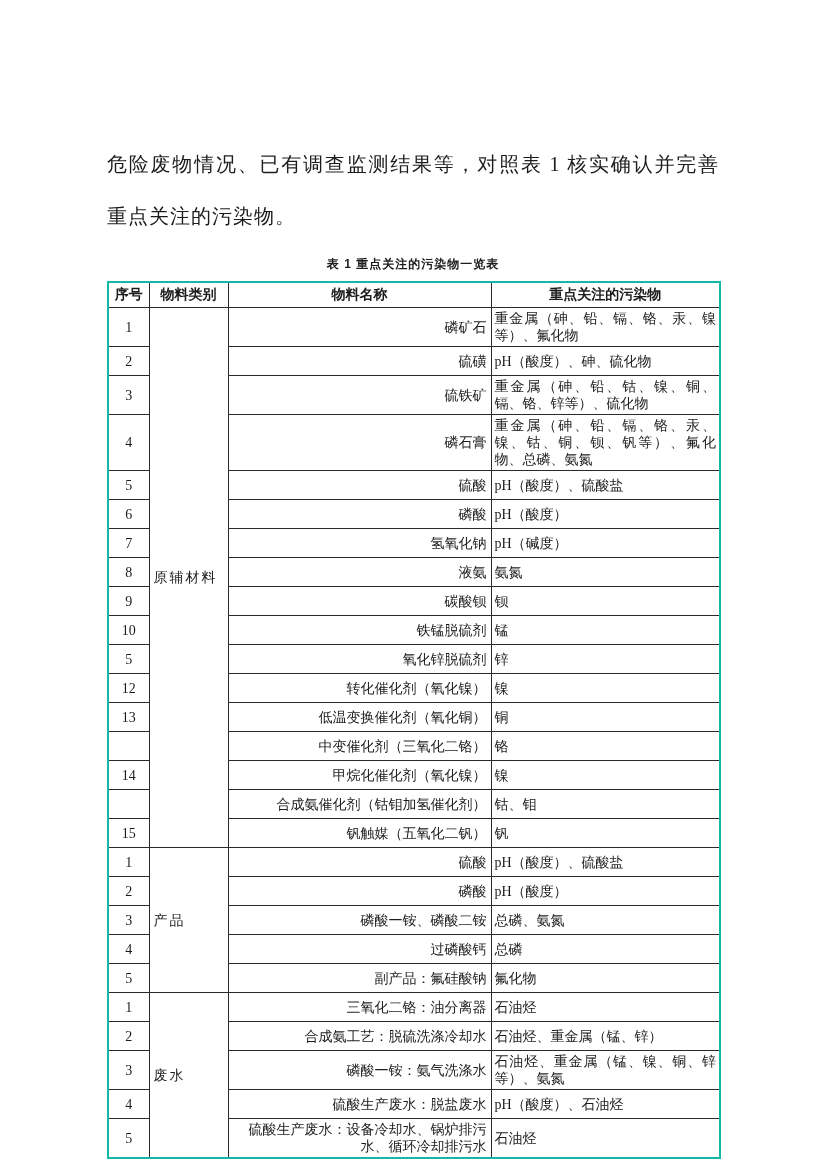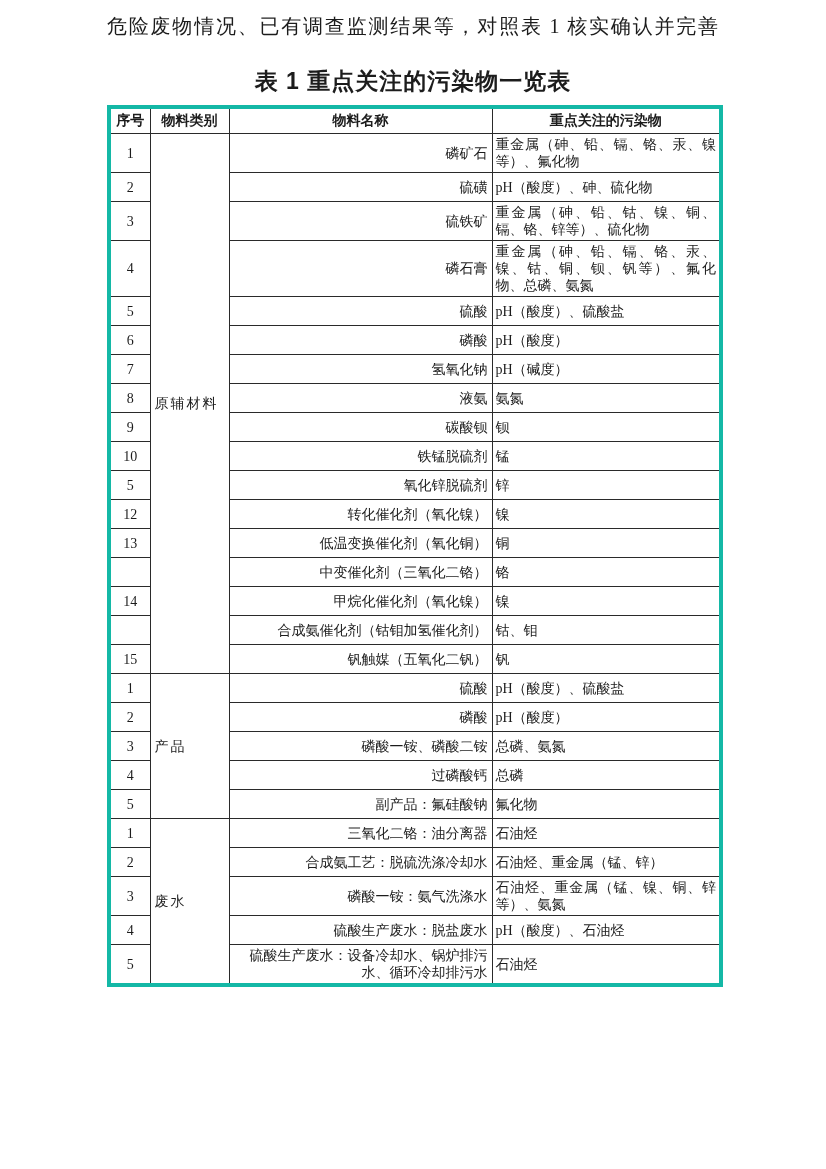--- a/index.html
+++ b/index.html
@@ -6,40 +6,40 @@
   .page {
     position: relative;
     width: 826px;
     height: 1169px;
     margin: 0 auto;
     background: #ffffff;
     color: #1c1c1c;
     font-family: "Liberation Serif", "DejaVu Serif", serif;
     overflow: hidden;
   }
-  .content { margin: 0 107px; }
+  .content { margin: 0 107px; padding-top: 138px; }
 
   .para { margin: 0; font-size: 20px; line-height: 52px; letter-spacing: 1px; }
   .pline { display: block; }
   .pline-justify { text-align: justify; text-align-last: justify; }
 
   .table-title {
     margin: 14px 0 8px 0;
     text-align: center;
     font-family: "Liberation Sans", "DejaVu Sans", sans-serif;
     font-weight: bold;
-    font-size: 23px;
+    font-size: 12px;
     letter-spacing: 1px;
   }
 
   table.pollutant-table {
     border-collapse: collapse;
     table-layout: fixed;
     width: 612px;
-    border: 4px solid #14b8a6;
+    border: 2px solid #14b8a6;
   }
   .pollutant-table th, .pollutant-table td {
     border: 1px solid #2a2a2a;
     overflow: hidden;
   }
   .pollutant-table th {
     font-family: "Liberation Sans", "DejaVu Sans", sans-serif;
     font-weight: bold;
     font-size: 14px;
     height: 22px;
@@ -59,20 +59,21 @@
   td.col-poll { text-align: justify; text-align-last: left; padding: 2px 3px; }
 </style>
 </head>
 <body>
 
 <div class="page">
   <div class="content">
 
     <p class="para">
       <span class="pline pline-justify">危险废物情况、已有调查监测结果等，对照表 1 核实确认并完善</span>
+      <span class="pline">重点关注的污染物。</span>
     </p>
 
     <h3 class="table-title">表 1  重点关注的污染物一览表</h3>
 
     <table class="pollutant-table">
       <colgroup>
         <col style="width:41px">
         <col style="width:79px">
         <col style="width:263px">
         <col style="width:229px">

